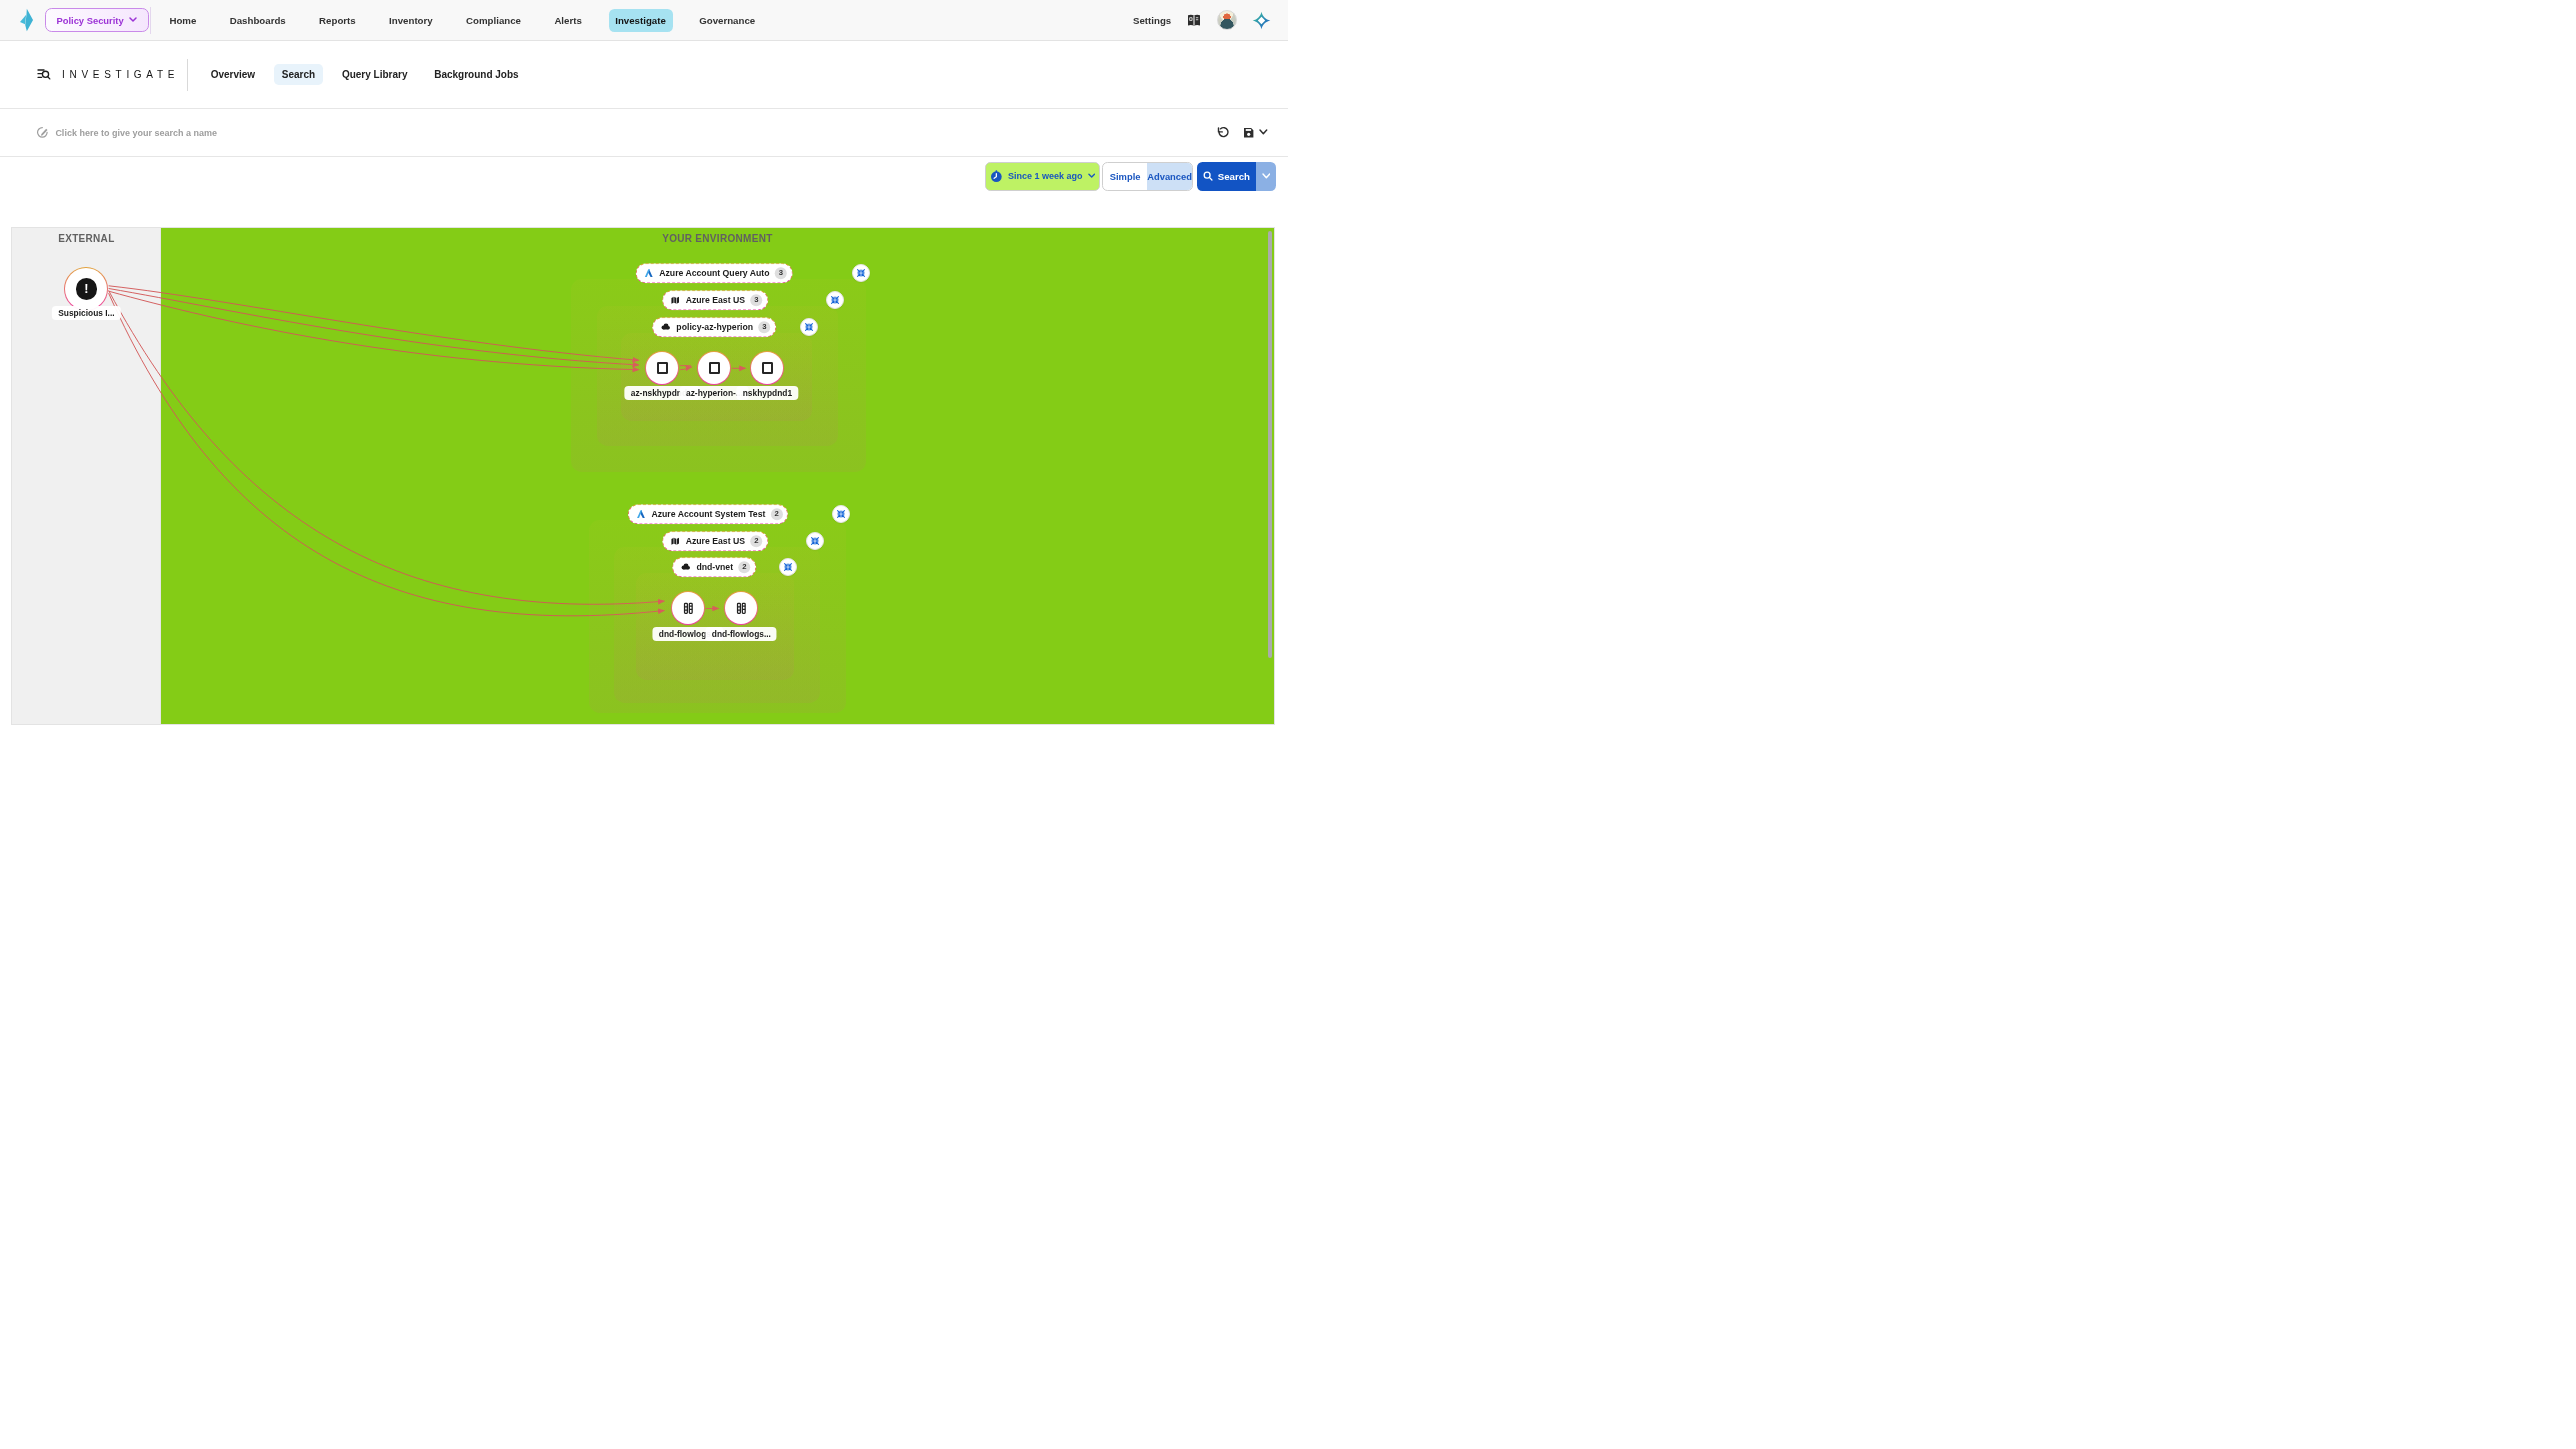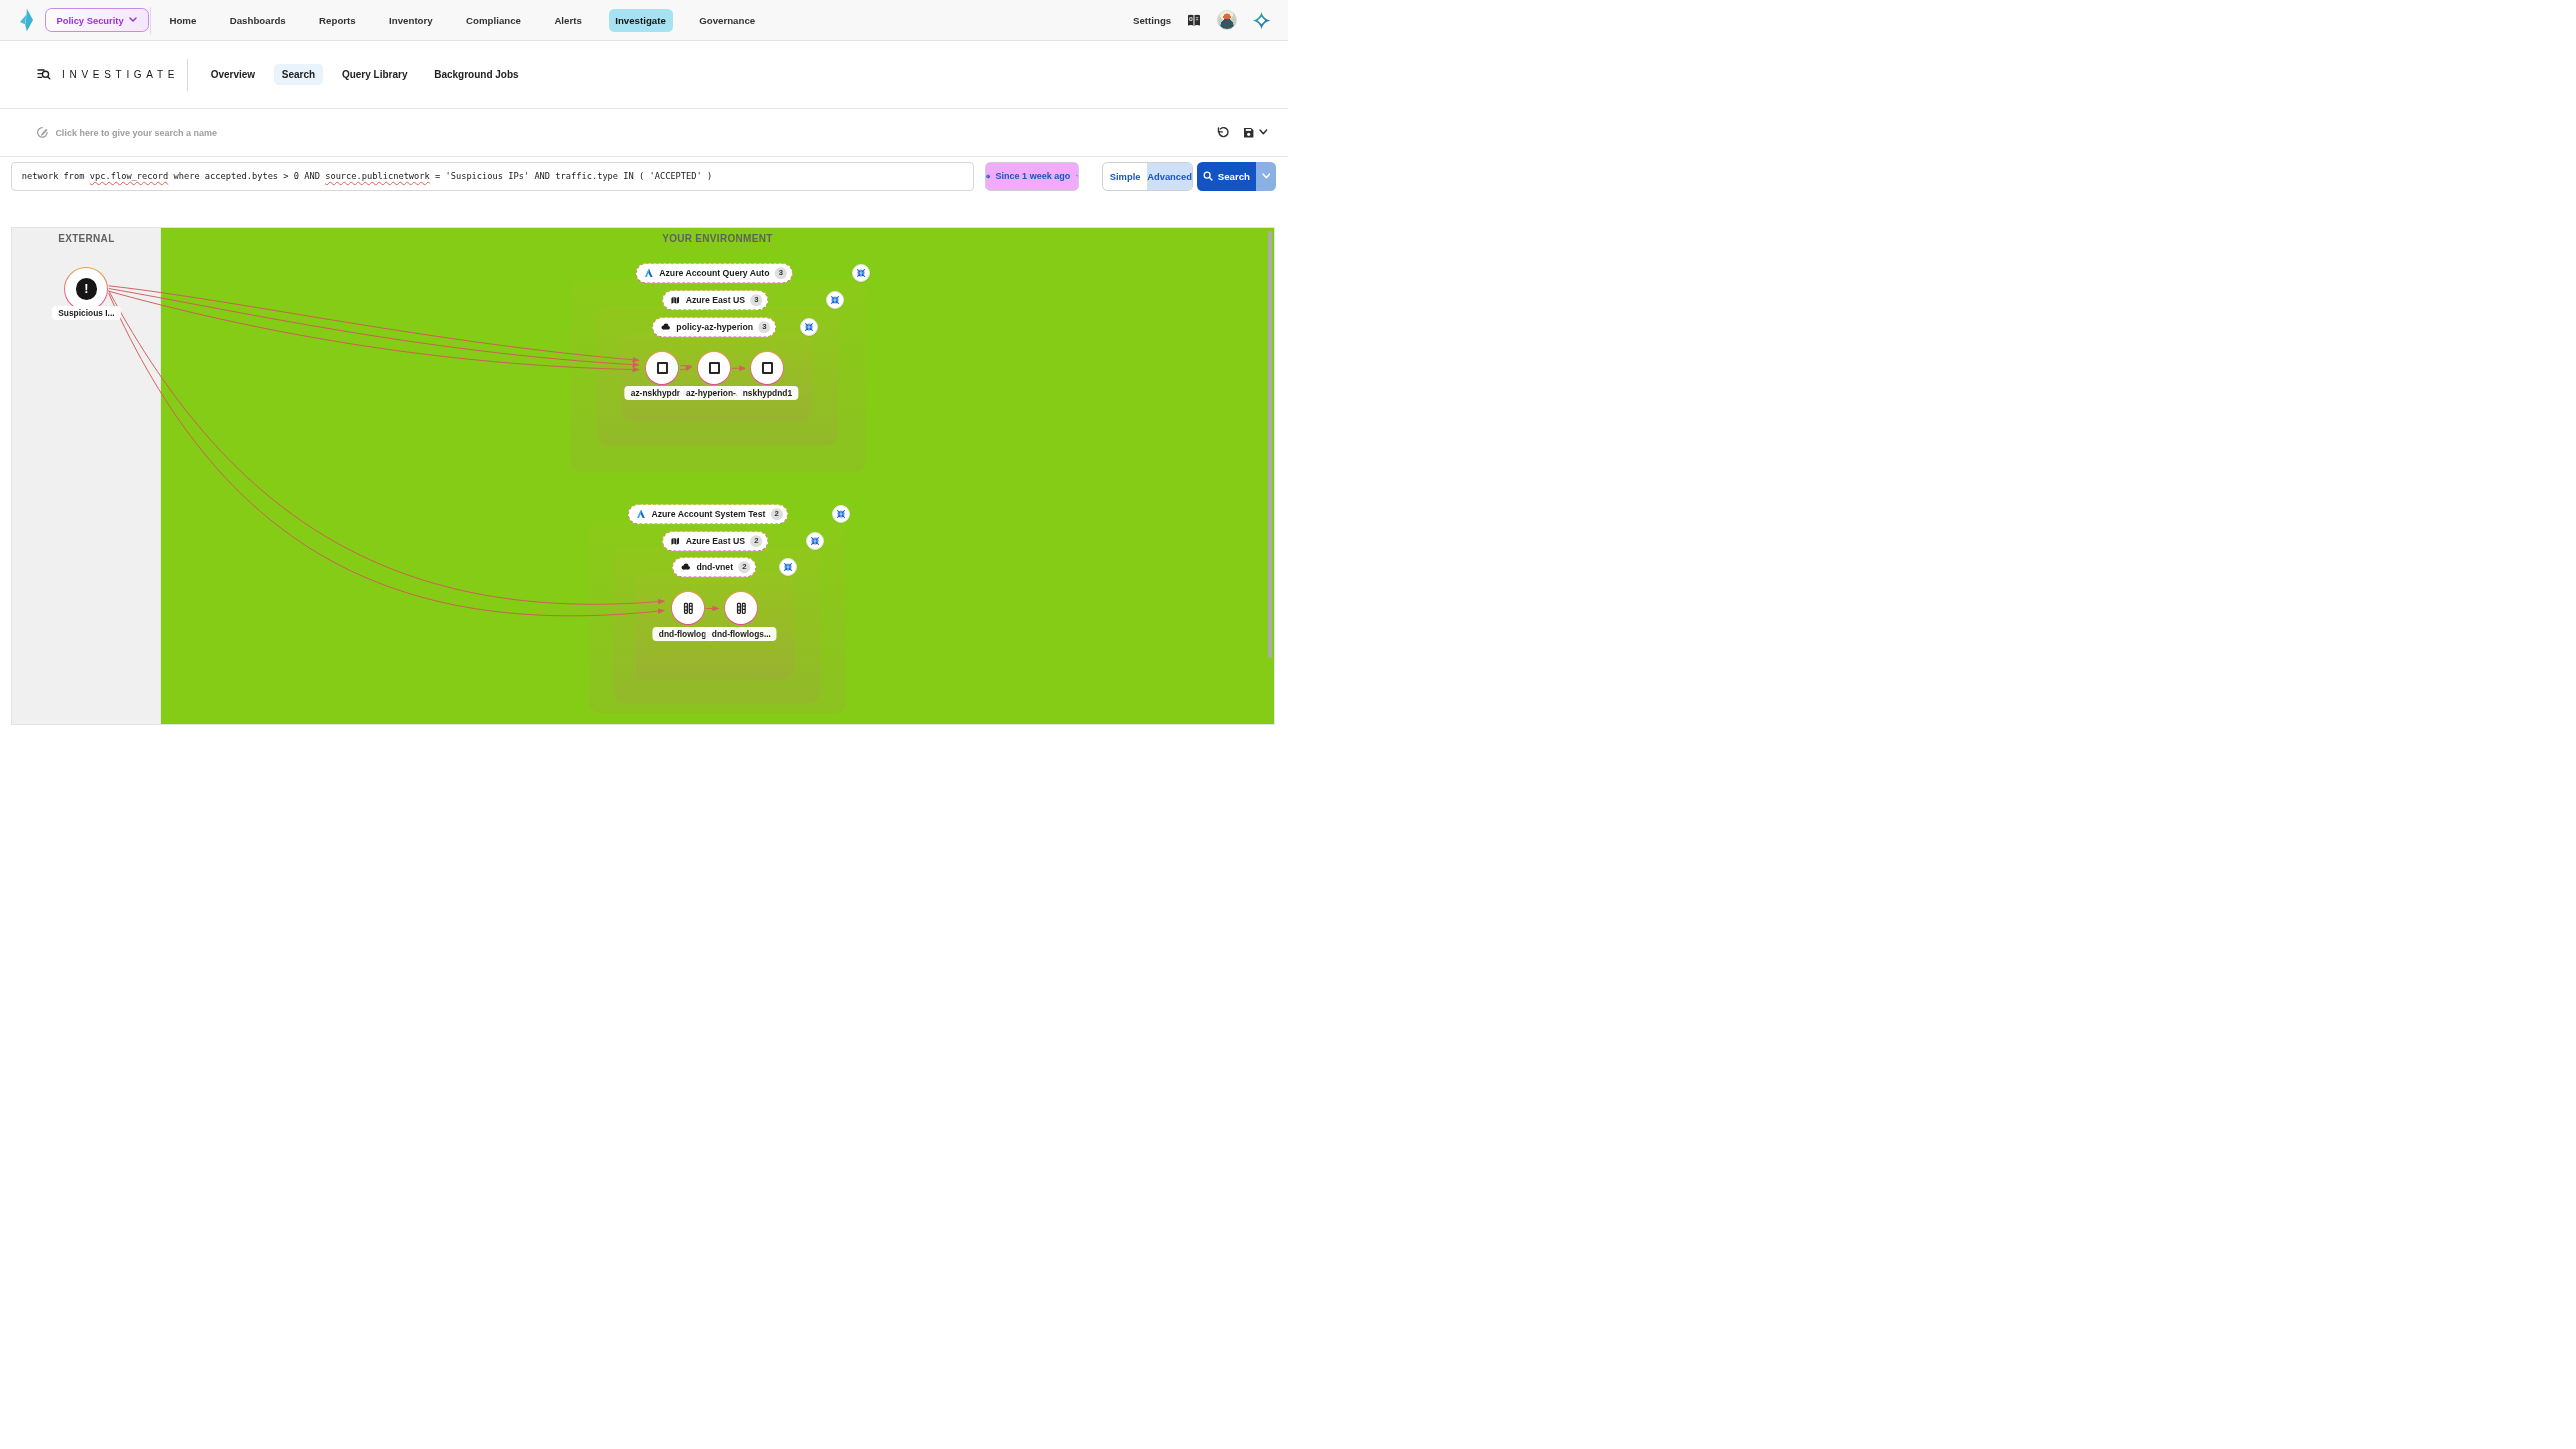--- a/index.html
+++ b/index.html
@@ -47,22 +47,22 @@
   .name-text { font-size:9px; font-weight:600; color:#9e9e9e; }
   .name-actions { margin-left:auto; margin-right:20px; display:flex; align-items:center; gap:12px; }
 
   
   .query-row { position:relative; height:70px; }
   .query-box { position:absolute; left:11.4px; top:4.7px; width:963px; height:29px;
                border:0.7px solid #d8d8d8; border-radius:4px; background:#fff;
                font-family:"DejaVu Sans Mono", monospace; font-size:8.7px; color:#1a1a1a;
                line-height:27.5px; padding:0 9.4px; white-space:nowrap; overflow:hidden; cursor:text; }
   .sq { text-decoration:underline wavy #e05c5c; text-decoration-thickness:0.7px; text-underline-offset:2px; }
-  .time-btn { position:absolute; left:985px; top:4.7px; width:94px; height:29px;
-              border:0.7px solid #cfcfcf; border-radius:5.4px; background:#f0abfc; cursor:pointer;
+  .time-btn { position:absolute; left:985px; top:4.7px; width:115px; height:29px;
+              border:0.7px solid #cfcfcf; border-radius:5.4px; background:#bef264; cursor:pointer;
               display:flex; align-items:center; justify-content:center; gap:5.4px; }
   .time-btn span { color:#1a56c0; font-size:9px; font-weight:700; white-space:nowrap; }
   .mode-toggle { position:absolute; left:1102px; top:4.7px; width:91px; height:29px;
                  border:0.7px solid #cfcfcf; border-radius:5.4px; overflow:hidden;
                  display:flex; background:#fff; }
   .mode { flex:1; display:flex; align-items:center; justify-content:center;
           font-size:9.4px; font-weight:700; color:#1a56c0; cursor:pointer; }
   .mode.active { background:#cde0f6; }
   .search-split { position:absolute; left:1197px; top:4.7px; width:79px; height:29px;
                   border-radius:5.4px; overflow:hidden; display:flex; cursor:pointer; }
@@ -202,23 +202,20 @@
           <circle cx="10" cy="12.4" r="2.4" fill="#fff"></circle>
         </svg>
         <svg width="8.7" height="6" viewBox="0 0 13 9">
           <path d="M1.5,1.5 L6.5,7 L11.5,1.5" fill="none" stroke="#2e2e2e" stroke-width="2.2" stroke-linecap="round" stroke-linejoin="round"></path>
         </svg>
       </span>
     </div>
   </section>
 
   <section class="query-row">
-    <div class="query-box">
-      <span>network from </span><span class="sq">vpc.flow_record</span><span> where accepted.bytes &gt; 0 AND </span><span class="sq">source.publicnetwork</span><span> = 'Suspicious IPs' AND traffic.type IN ( 'ACCEPTED' )</span>
-    </div>
 
     <div class="time-btn">
       <svg width="12.7" height="12.7" viewBox="0 0 19 19">
         <circle cx="9.5" cy="10" r="8" fill="#1a56c0"></circle>
         <rect x="8.3" y="0.5" width="2.4" height="2.6" rx="1" fill="#1a56c0"></rect>
         <path d="M9.5,5.6 V10 L6.2,12.4" stroke="#fff" stroke-width="1.9" fill="none" stroke-linecap="round"></path>
       </svg>
       <span>Since 1 week ago</span>
       <svg width="7.4" height="5.4" viewBox="0 0 12 8">
         <path d="M1.5,1.5 L6,6 L10.5,1.5" fill="none" stroke="#1a56c0" stroke-width="2.2" stroke-linecap="round" stroke-linejoin="round"></path>

